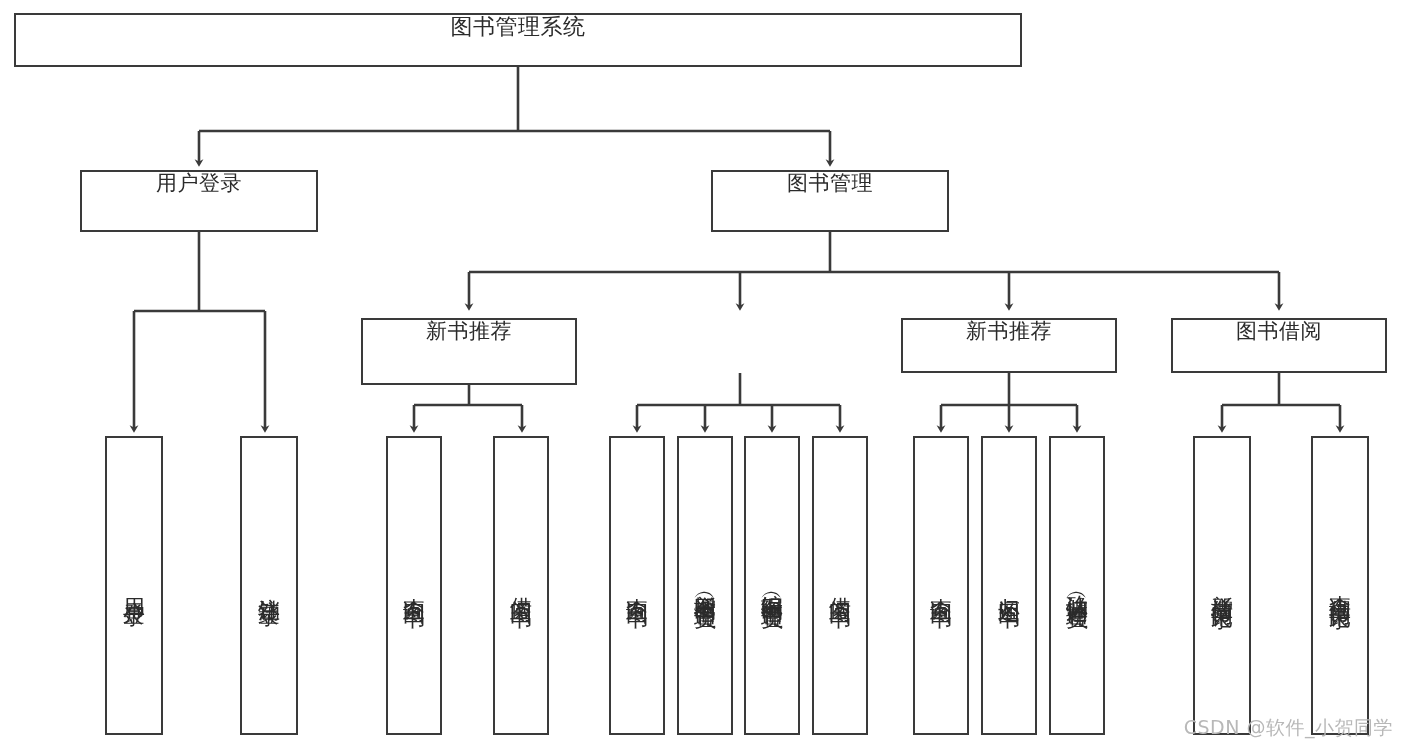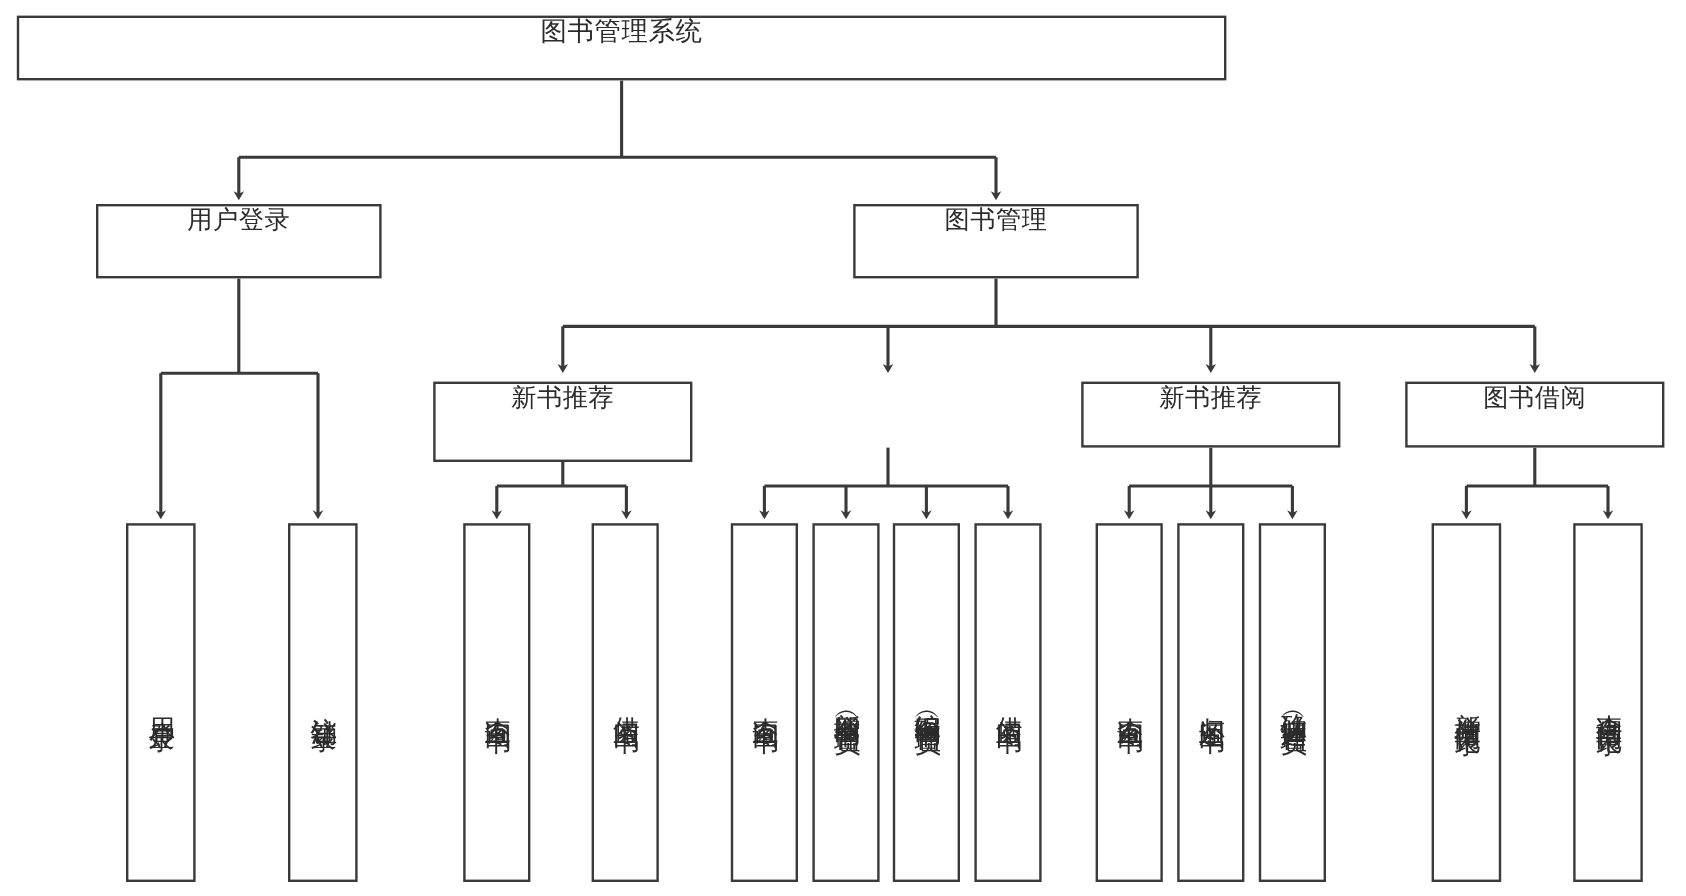--- a/index.html
+++ b/index.html
@@ -203,14 +203,15 @@
   </div>
 
   <div class="node-box node-v" style="left:1193px; top:436px; width:58px; height:299px;">
     <span class="node-label">新增借阅记录</span>
   </div>
 
   <div class="node-box node-v" style="left:1311px; top:436px; width:58px; height:299px;">
     <span class="node-label">查询借阅记录</span>
   </div>
 
+  <div class="watermark">CSDN @软件_小贺同学</div>
 
 </div>
 
 </body></html>

